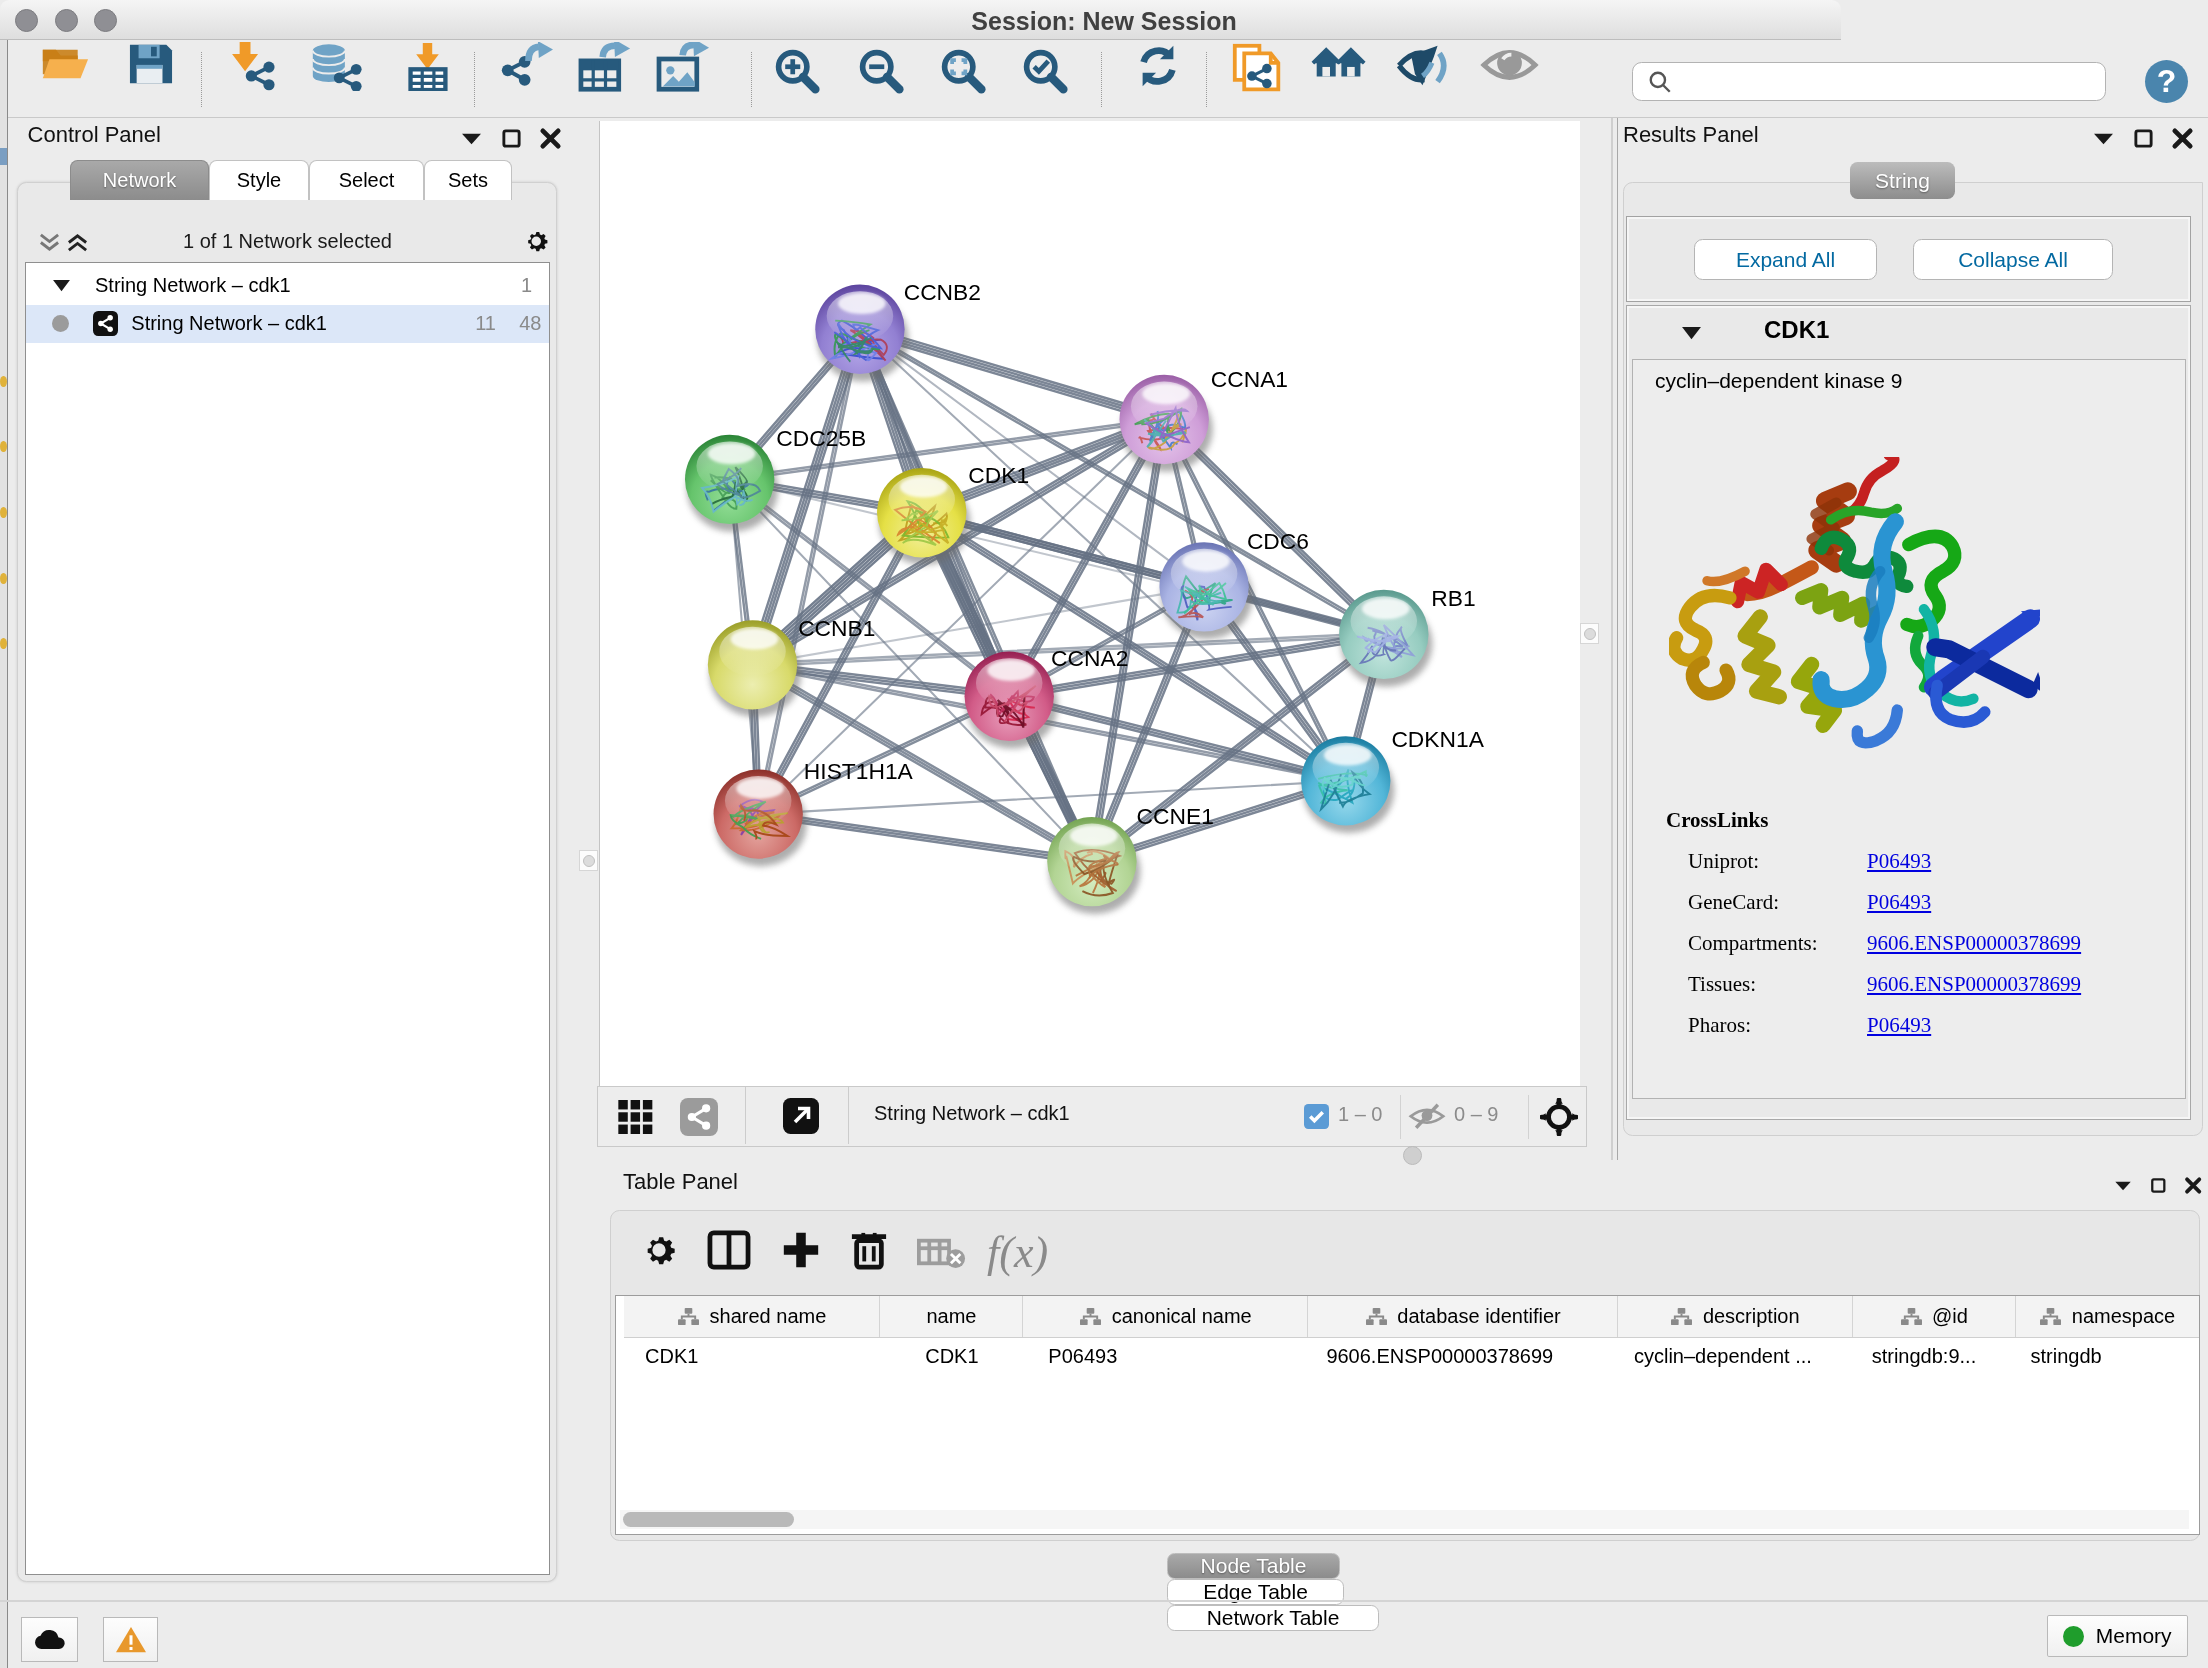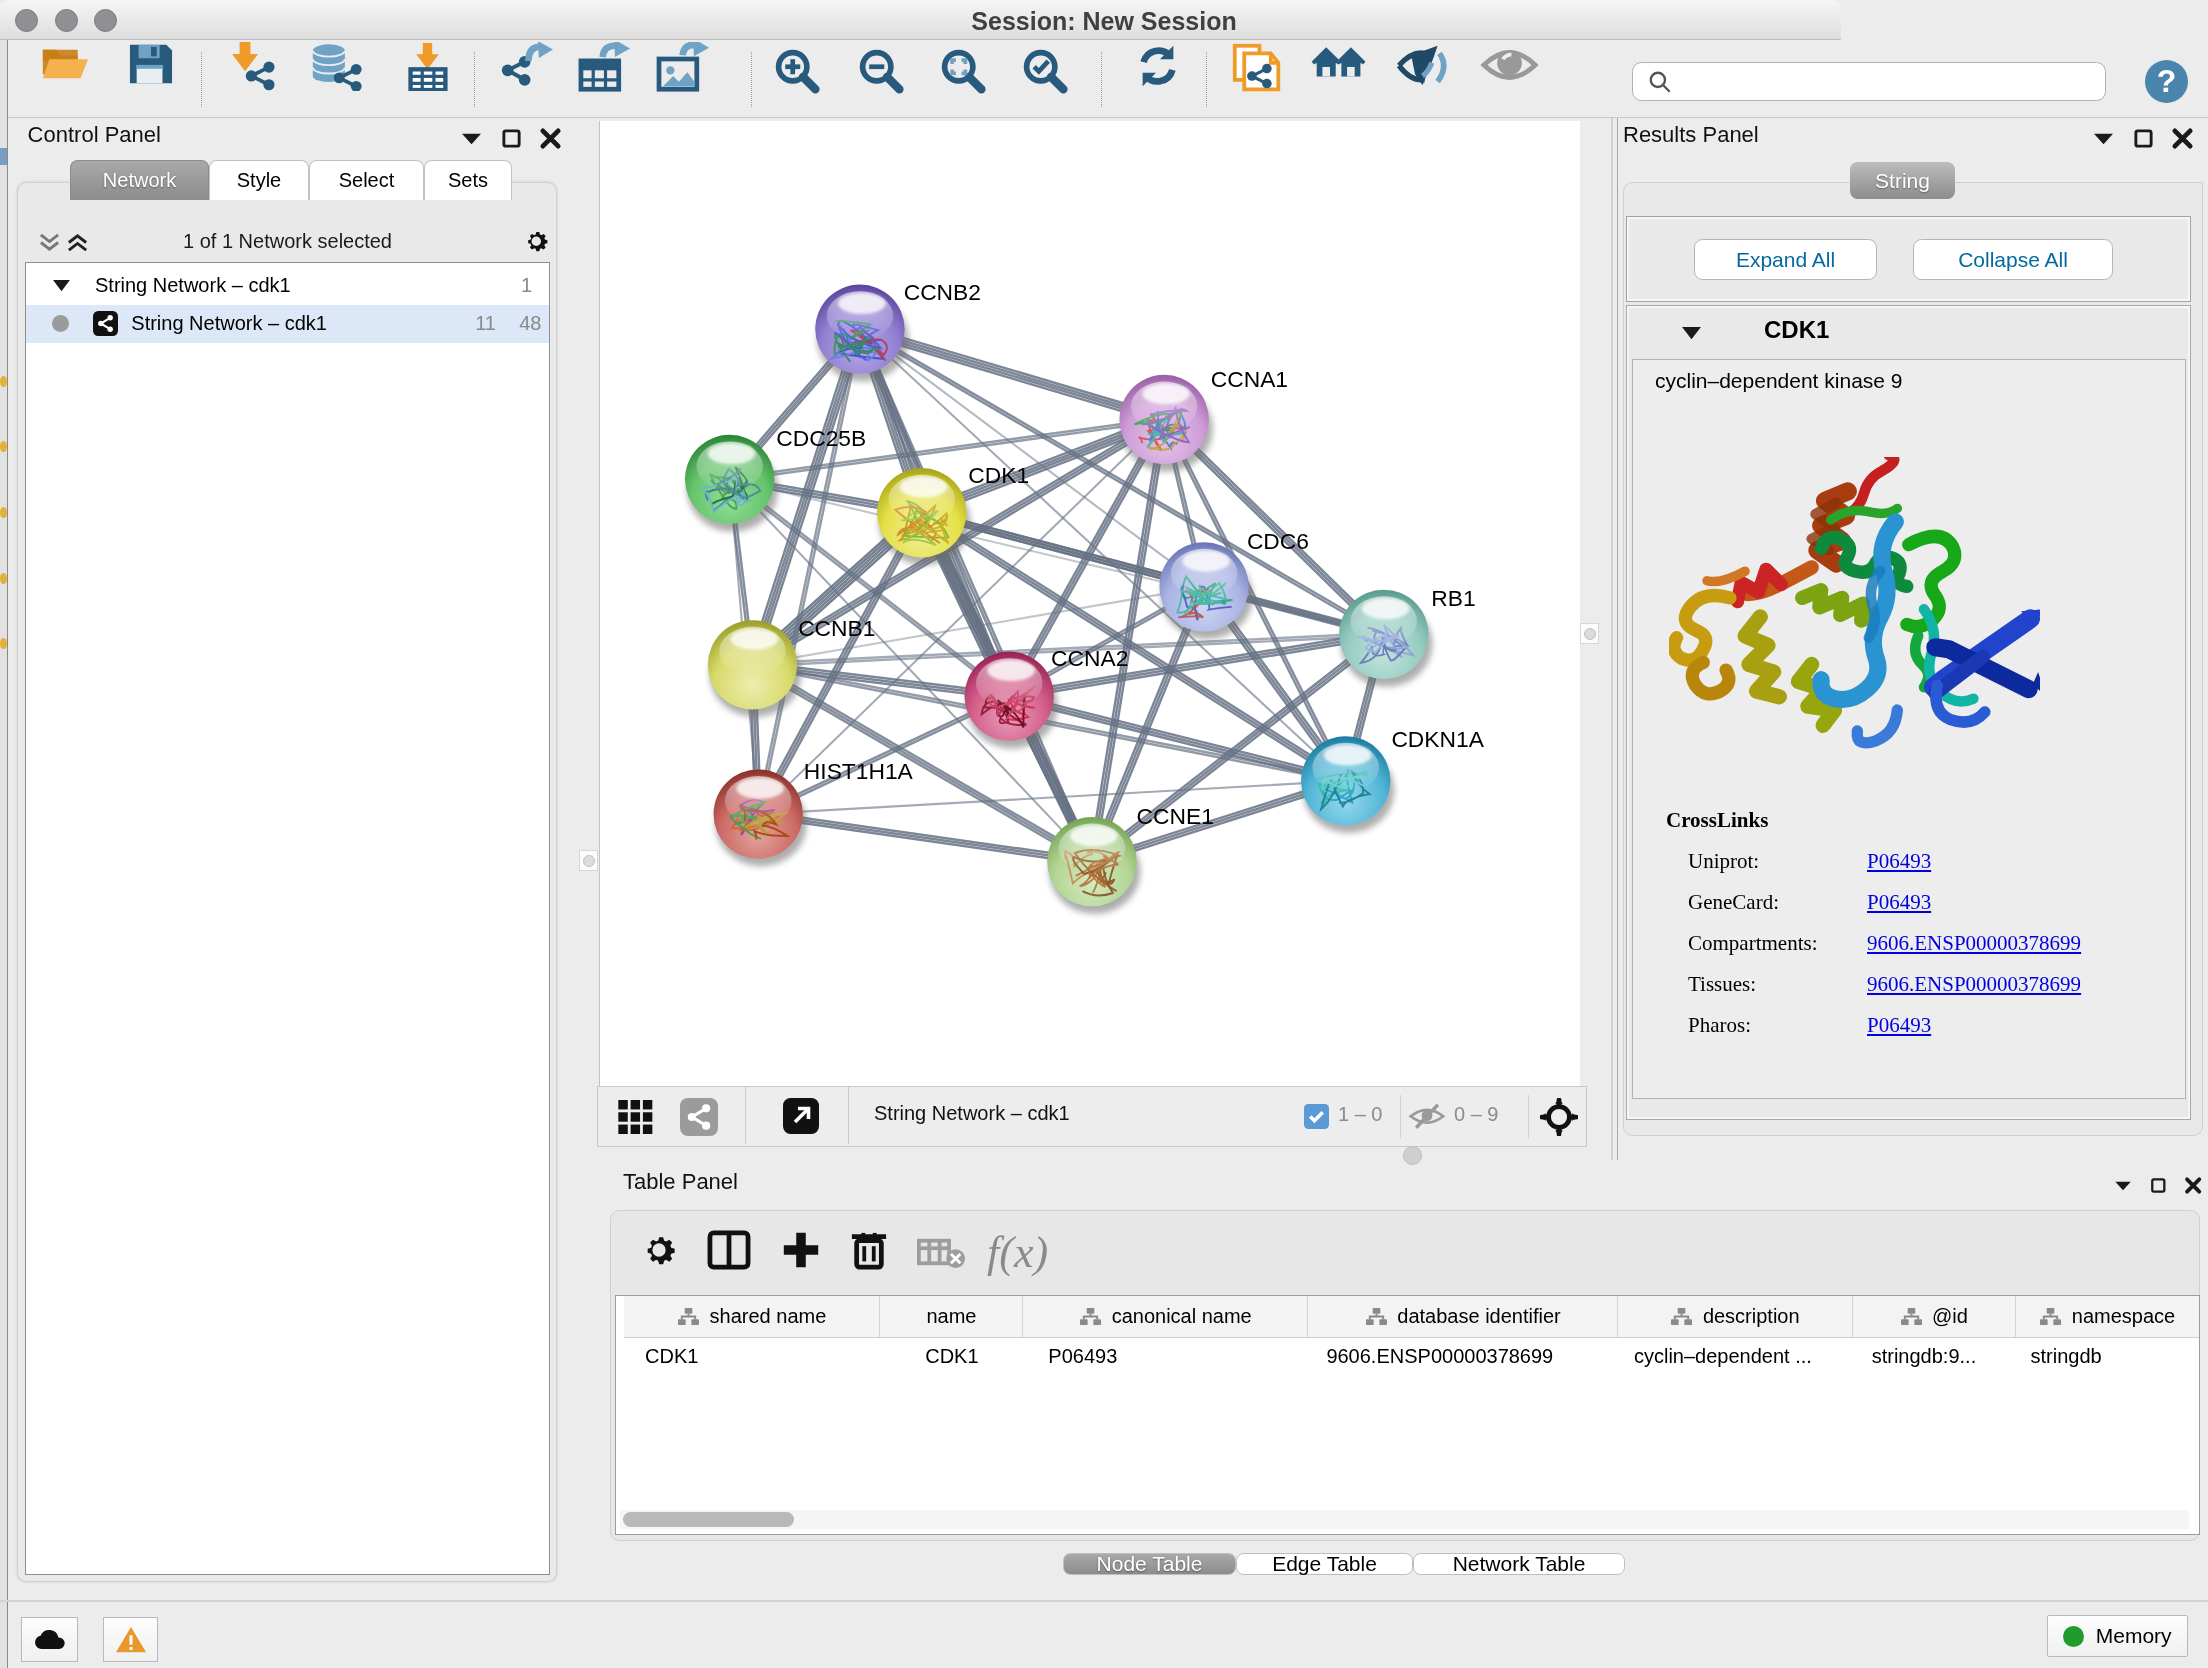--- a/index.html
+++ b/index.html
@@ -53,21 +53,21 @@
 
 #tp-title { left:623px; top:1169px; font-size:22px; color:#111; }
 #tp-body { left:610px; top:1210px; width:1590px; height:331px; background:#e7e7e7; border:1px solid #cfcfcf; border-radius:9.5px; }
 #tp-table { left:615px; top:1295px; width:1585px; height:240px; background:#fff; border:1.9px solid #9c9c9c; overflow:hidden;padding-left:8px; }
 #tp-hdr { display:flex; height:42px; background:#f3f3f3; border-bottom:1.9px solid #cfcfcf; font-size:20px; align-items:center; }
 .th { position:relative; display:flex; align-items:center; justify-content:center; height:100%; border-right:1.9px solid #d4d4d4; gap:9.5px; }
 #tp-row { display:flex; height:37px; font-size:20px; align-items:center; }
 .td { padding-left:21px; }
 #tp-scroll { left:620px; top:1510px; width:1569px; height:19px; background:#f5f5f5; }
 #tp-thumb { left:623px; top:1512px; width:171px; height:15px; background:#b9b9b9; border-radius:7.6px; }
-#tp-tabs { left:1063px; top:1553px; height:22px; display:flex; font-size:21px; }
+#tp-tabs { left:1167px; top:1553px; height:22px; display:flex; font-size:21px;flex-direction:column; }
 .tab2 { border:1px solid #bdbdbd; background:#fff; display:flex; align-items:center; justify-content:center; border-radius:7.6px; }
 .tab2.sel { background:linear-gradient(#a9a9a9,#8c8c8c); color:#fff; text-shadow:0 1px 1.9px rgba(0,0,0,.4); }
 
 
 #statusline { left:0; top:1600px; width:2208px; height:1.9px; background:#d4d4d4; }
 .sbtn { position:absolute; background:linear-gradient(#fdfdfd,#f0f0f0); border:1.9px solid #b9b9b9; display:flex; align-items:center; justify-content:center; }
 #memory { left:2047px; top:1615px; width:141px; height:42px; font-size:21px; gap:11.4px; border-radius:1.9px; }
 #memdot { width:21px; height:21px; border-radius:50%; background:#1f9d2c; }
 </style>
 </head>

